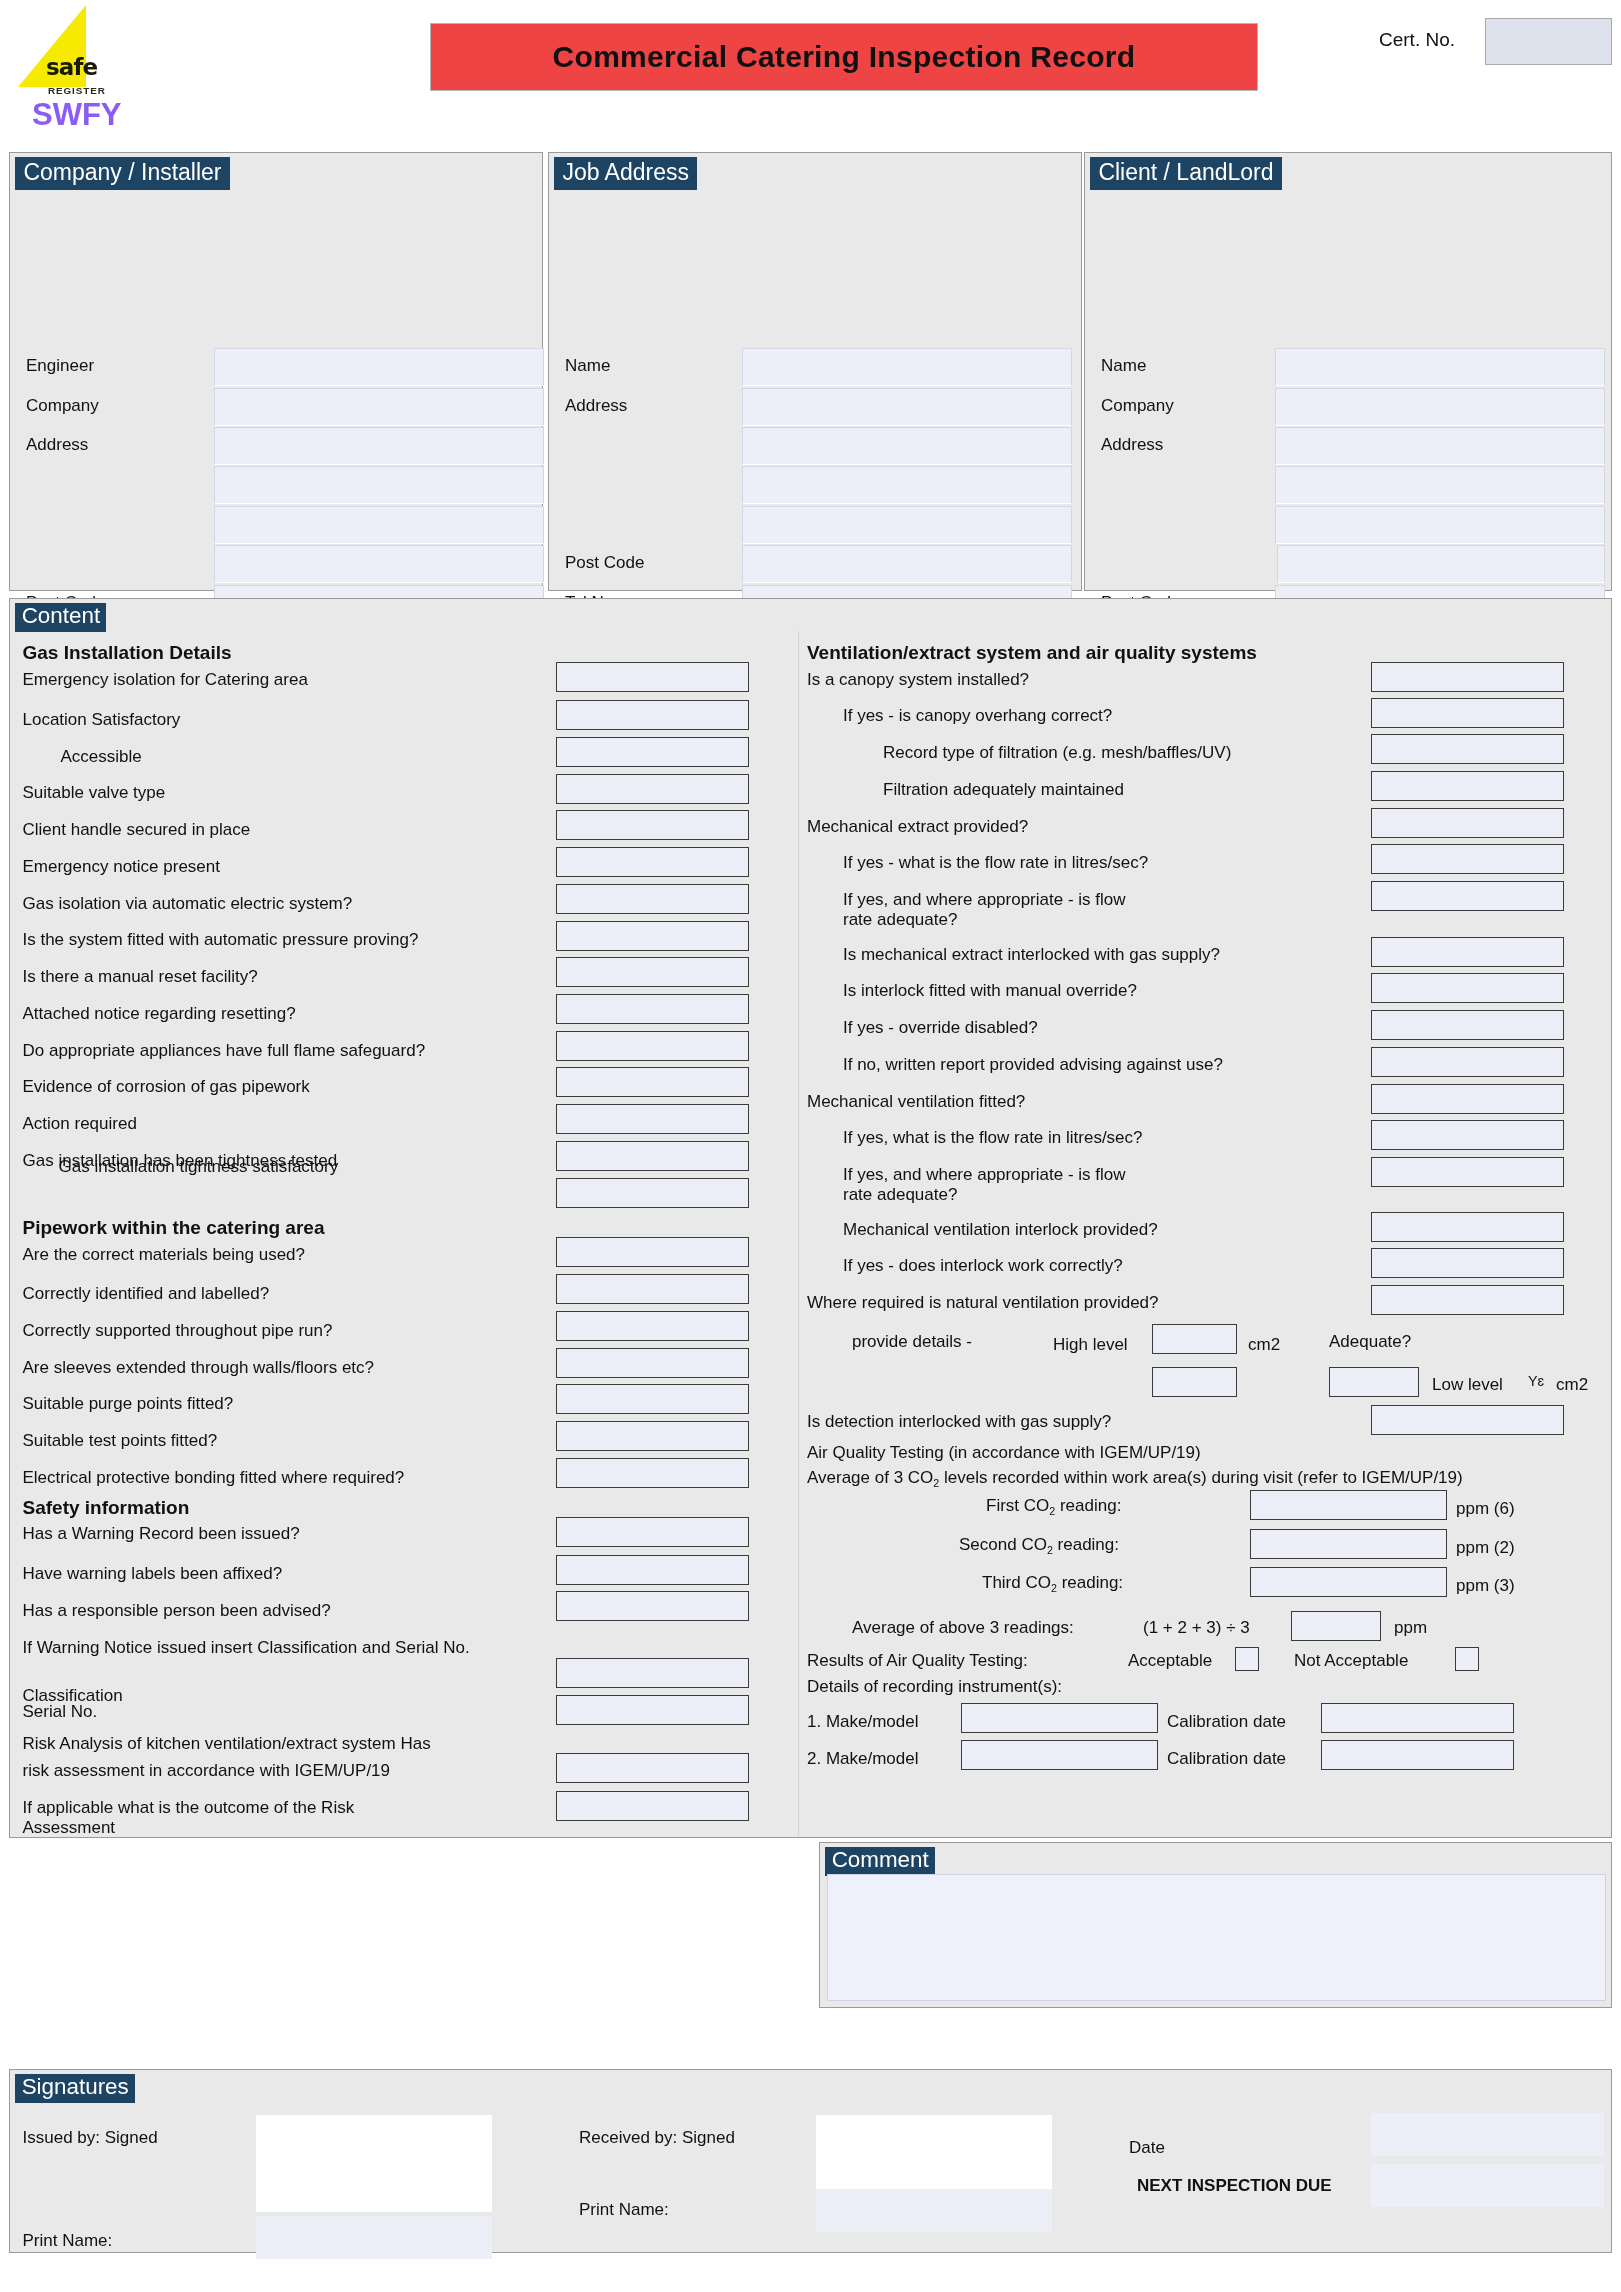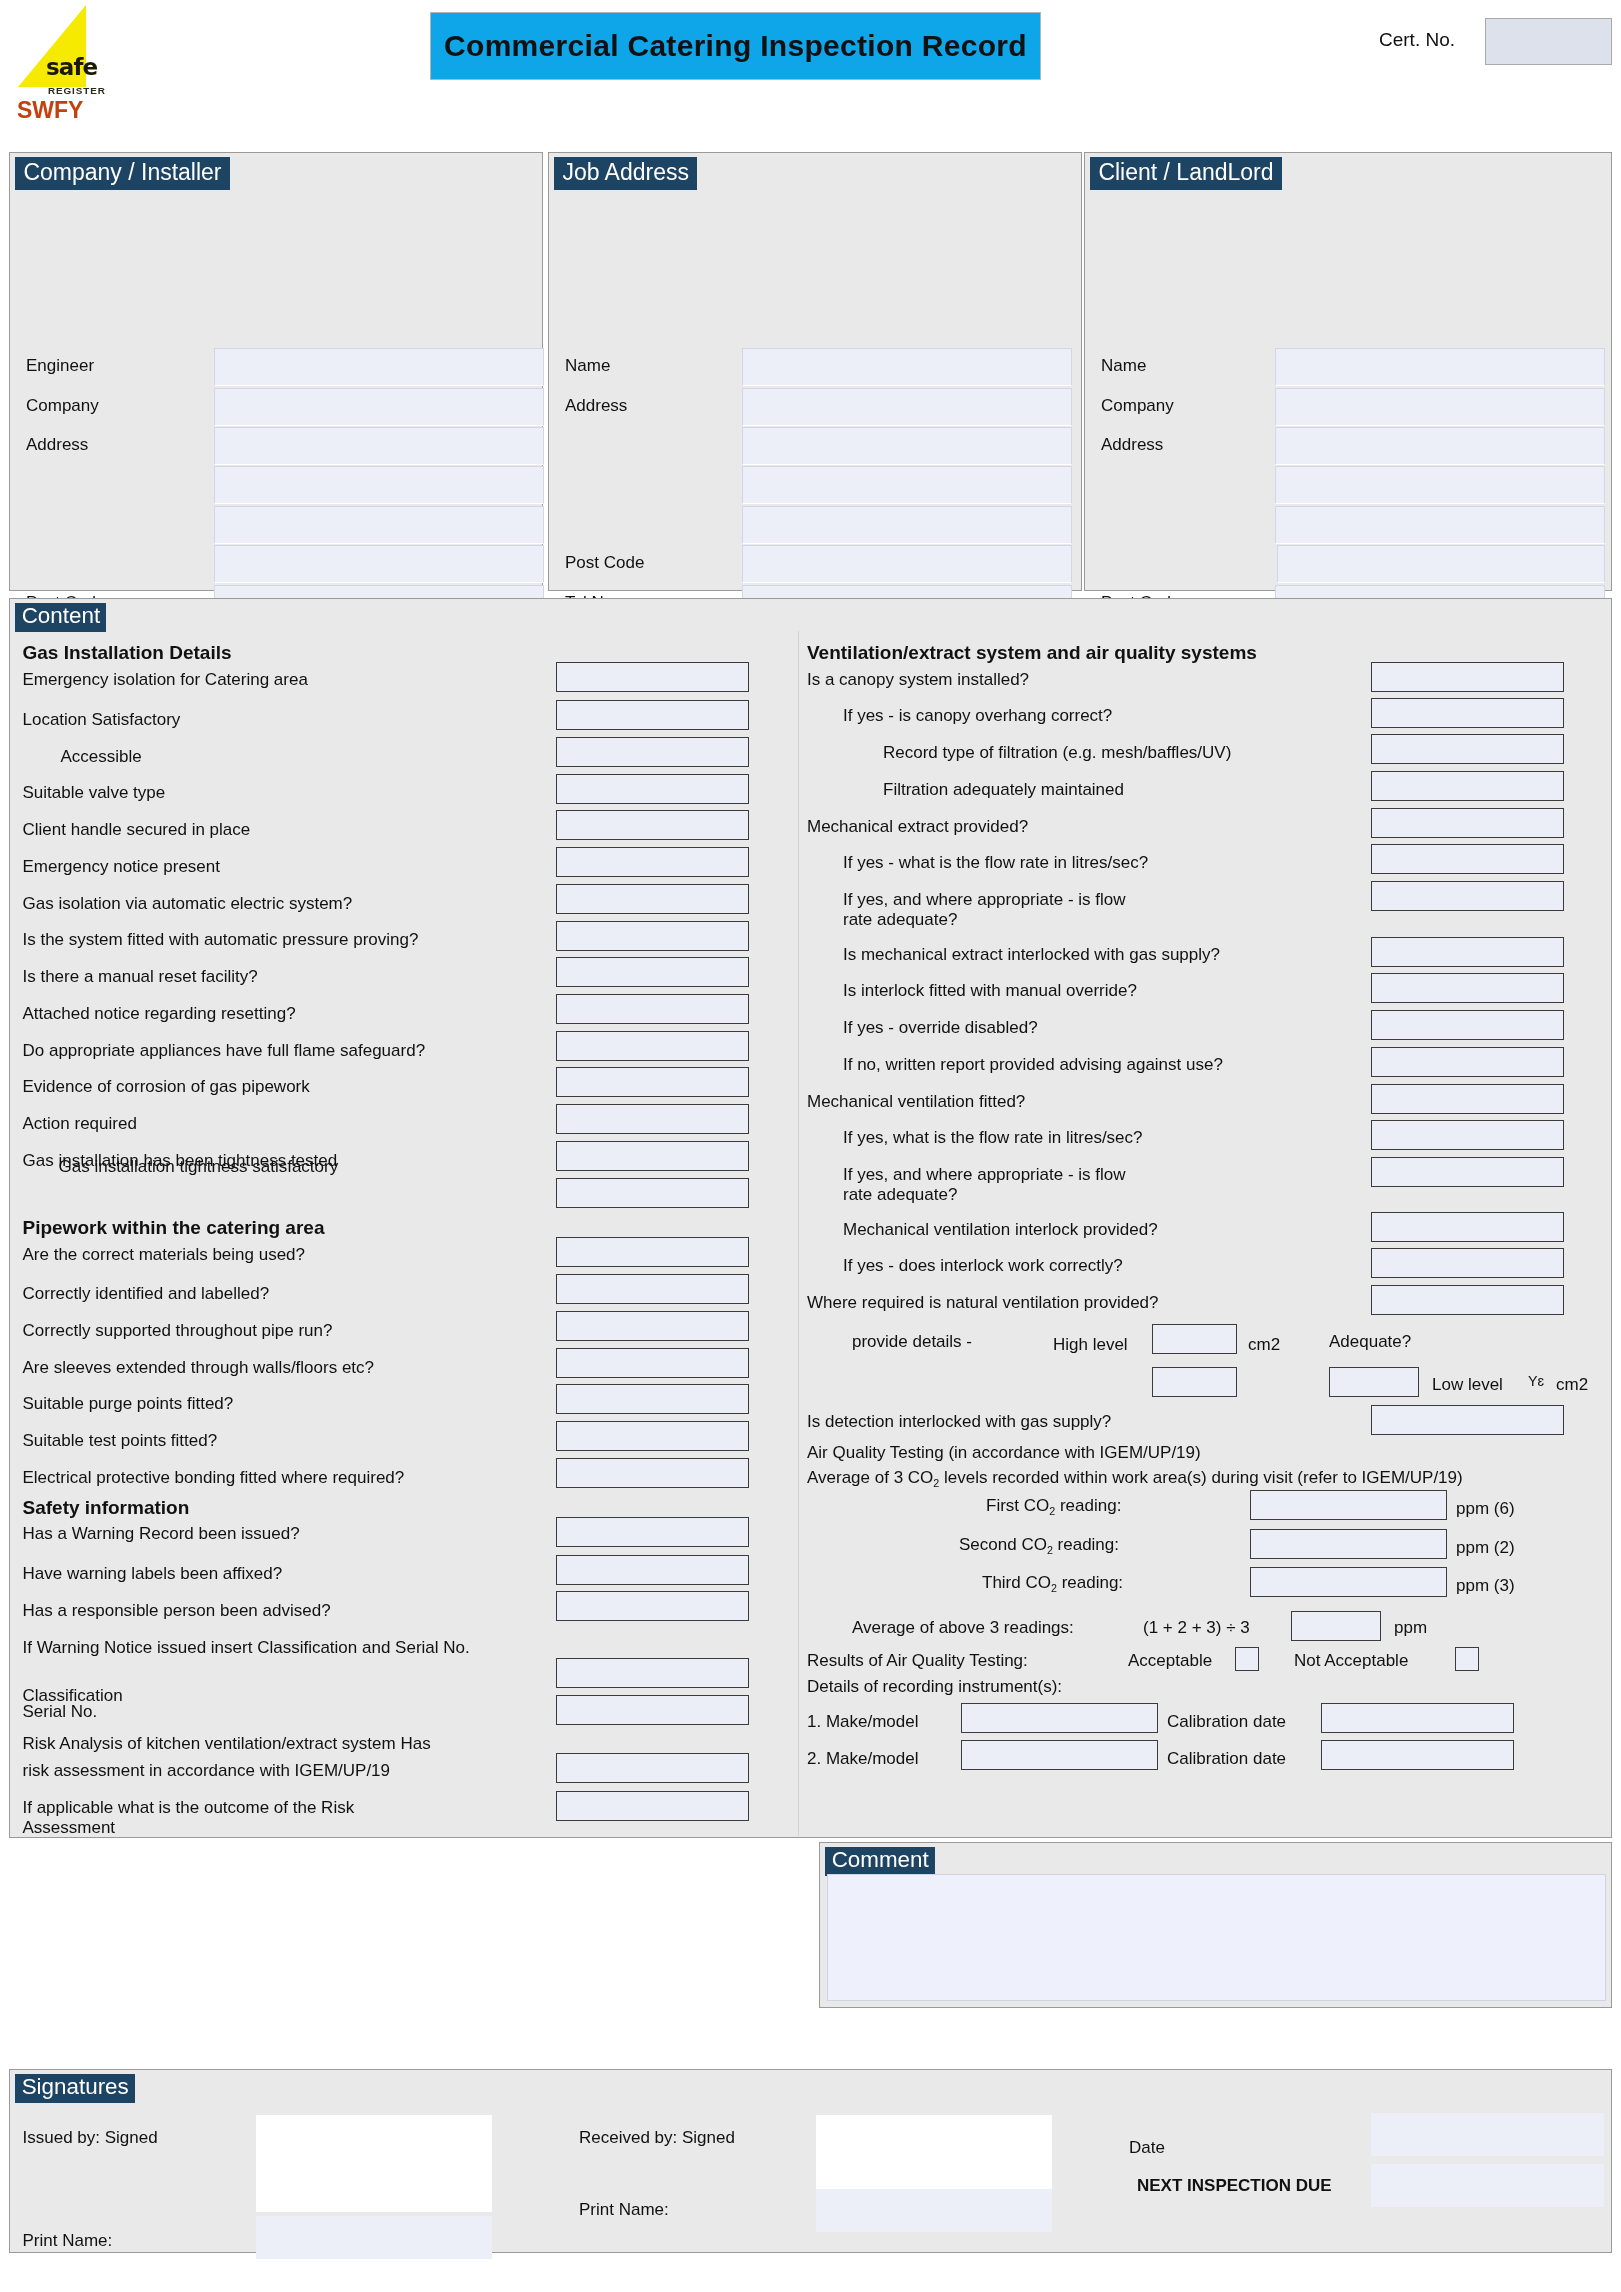--- a/index.html
+++ b/index.html
@@ -30,28 +30,28 @@
   #logo .safeword {
     position: absolute; left: 30px; top: 50px;
     font-size: 23px; font-weight: bold; color: #1a1a00;
     font-family: "DejaVu Sans", sans-serif; letter-spacing: -0.9px;
   }
   #logo .regword {
     position: absolute; left: 32px; top: 81px;
     font-size: 9.9px; font-weight: bold; color: #2a2a1a; letter-spacing: 0.9px;
   }
   #logo .swfy {
-    position: absolute; left: 1px; top: 93px;
-    font-size: 23px; font-weight: bold; color: #c2410c;
+    position: absolute; left: 16px; top: 93px;
+    font-size: 31px; font-weight: bold; color: #8b5cf6;
   }
 
   #titlebox {
-    position: absolute; left: 430px; top: 12px;
-    width: 611px; height: 68px;
-    background: #0ea5e9;
+    position: absolute; left: 430px; top: 23px;
+    width: 828px; height: 68px;
+    background: #ef4444;
     border: 0.9px solid #b5b5b5;
     display: flex; align-items: center; justify-content: center;
   }
   #titlebox .ttl {
     font-size: 30px; font-weight: bold; color: #111;
     letter-spacing: 0.3px;
   }
 
   #certwrap { position: absolute; left: 1379px; top: 16px; width: 233px; height: 54px; }
   #certwrap .lbl { position: absolute; left: 0; top: 12.5px; font-size: 19px; color: #111; }

